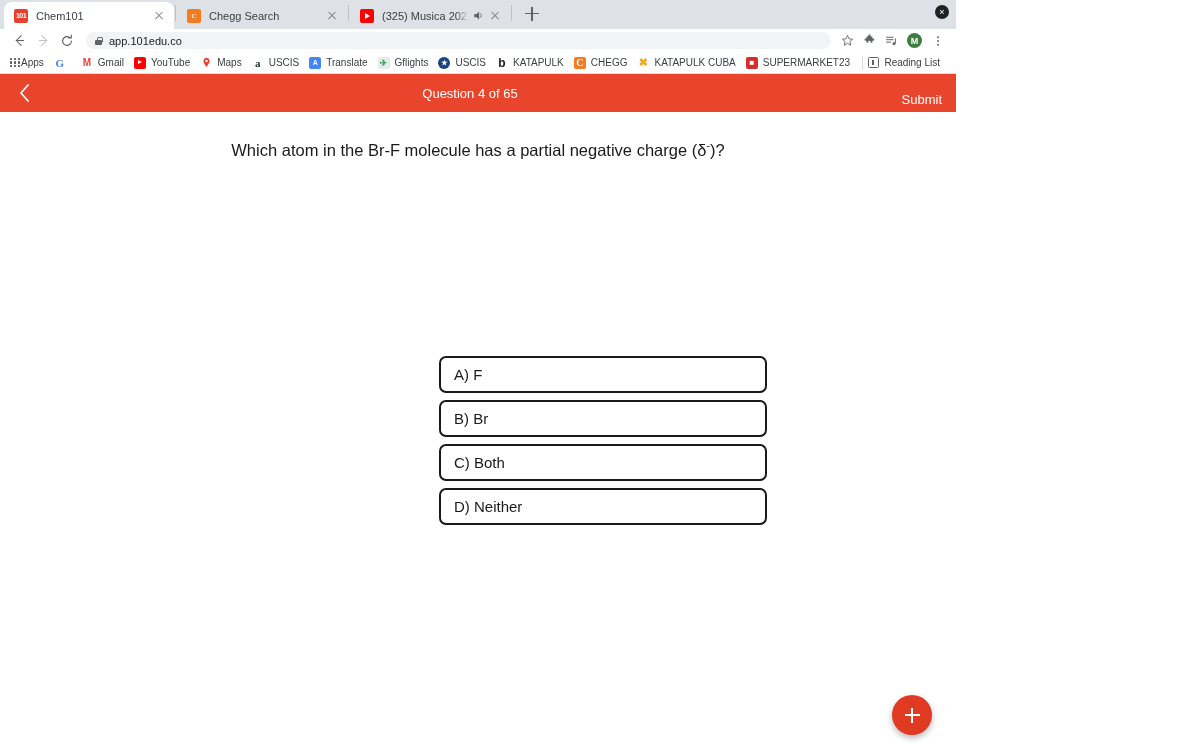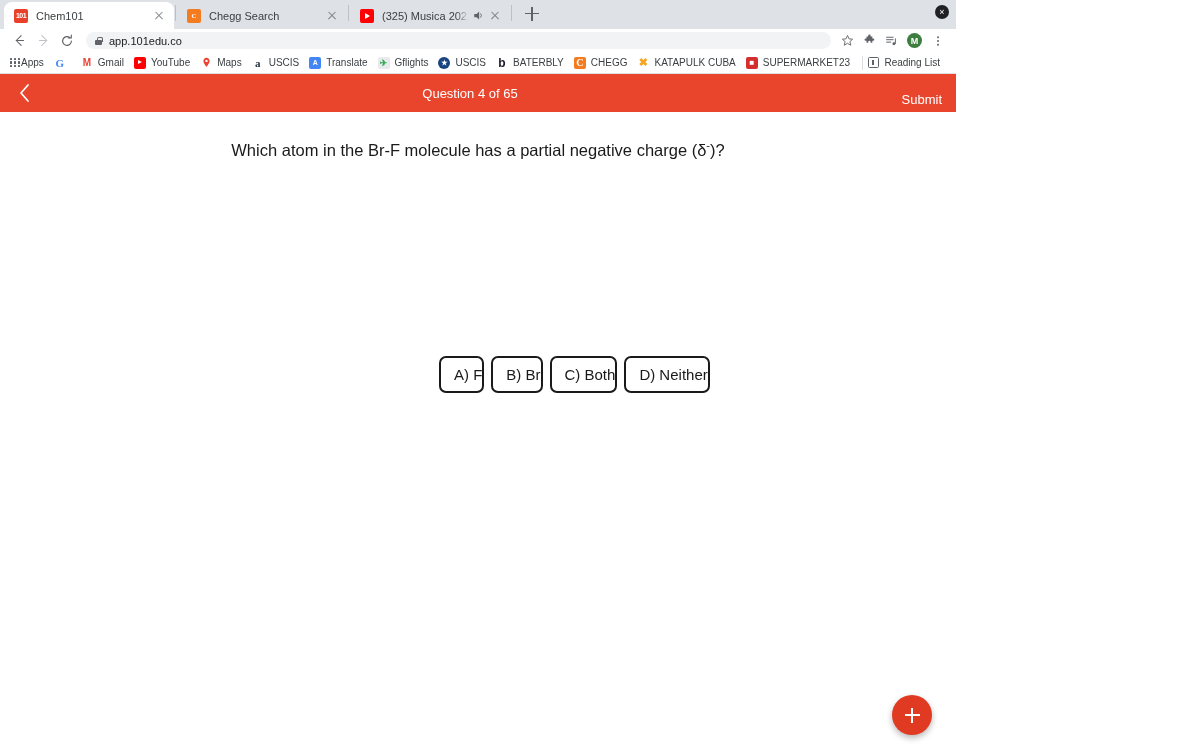--- a/index.html
+++ b/index.html
@@ -291,21 +291,21 @@
     margin-top: 27px;
   }
   .question .sup { font-size: 11px; vertical-align: super; }
 
   .options {
     position: absolute;
     left: 439px;
     top: 282px;
     width: 328px;
     display: flex;
-    flex-direction: row;
+    flex-direction: column;
     gap: 7px;
   }
   .option {
     height: 37px;
     border: 2px solid #1a1a1a;
     border-radius: 7px;
     background: #fff;
     display: flex;
     align-items: center;
     padding-left: 13px;
@@ -482,21 +482,21 @@
       <span>Gflights</span>
     </div>
 
     <div class="bm">
       <span class="bm-ico ico-uscis">★</span>
       <span>USCIS</span>
     </div>
 
     <div class="bm">
       <span class="bm-ico ico-bat">b</span>
-      <span>BATERBLY</span>
+      <span>KATAPULK</span>
     </div>
 
     <div class="bm">
       <span class="bm-ico ico-chegg">C</span>
       <span>CHEGG</span>
     </div>
 
     <div class="bm">
       <span class="bm-ico ico-kat">✖</span>
       <span>KATAPULK CUBA</span>

